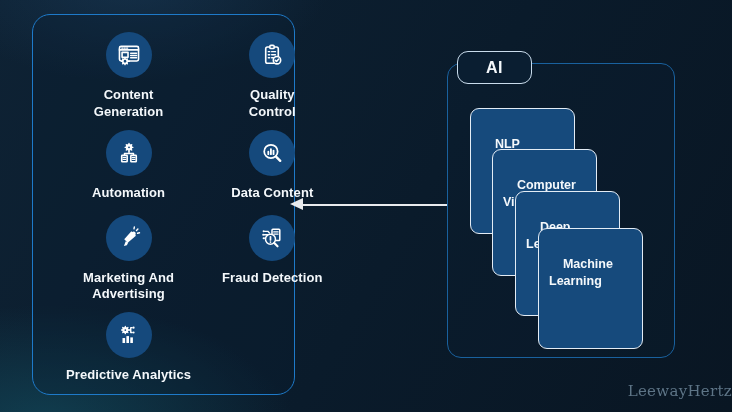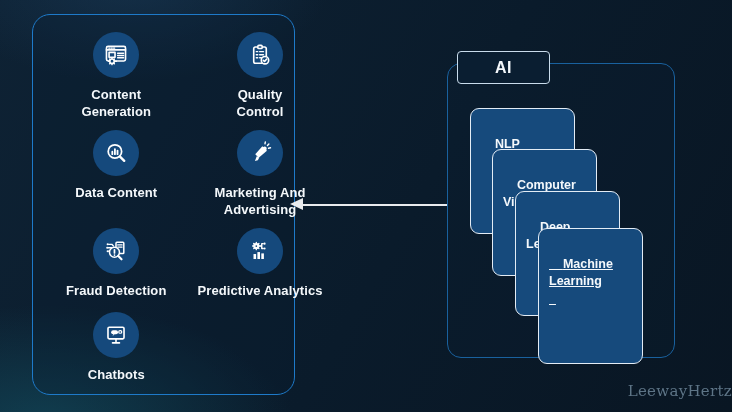--- a/index.html
+++ b/index.html
@@ -38,37 +38,37 @@
   .arrow-head { position:absolute; left:290px; top:198.4px; width:0; height:0;
     border-top:6.4px solid transparent; border-bottom:6.4px solid transparent;
     border-right:13px solid var(--arrow, #e9ebee); }
   
   .right-panel {
     position:absolute; left:447px; top:63px; width:228px; height:295px;
     border:1.5px solid var(--right-border, #19619e); border-radius:14px;
     background:rgba(13,33,52,0.25); box-sizing:border-box;
   }
   .ai-box {
-    position:absolute; left:457px; top:51px; width:93px; height:33px;
+    position:absolute; left:457px; top:51px; width:75px; height:33px;
     background:var(--ai-fill, #0a1e31); border:1.5px solid var(--ai-border, #c9dcec);
-    border-radius:4px; z-index:6; box-sizing:border-box;
+    border-radius:11px; z-index:6; box-sizing:border-box;
     display:flex; align-items:center; justify-content:center;
     color:var(--text, #fff); font-weight:700; font-size:16px; letter-spacing:0.5px;
   }
   .card {
     position:absolute; width:105px; box-sizing:border-box;
     background:var(--card-fill, #164a7c);
     border:1.3px solid var(--card-border, #e3ecf5); border-radius:9px;
     padding:9px 10px; color:var(--text, #fff);
     font-weight:700; font-size:12.5px; line-height:1.4; white-space:pre;margin-top:16px;
   }
   .card-nlp { left:470px; top:92px;  height:126px; z-index:1; }
   .card-cv  { left:492px; top:133px; height:127px; z-index:2; }
   .card-dl  { left:515px; top:175px; height:125px; z-index:3; }
-  .card-ml  { left:538px; top:212px; height:136px; z-index:4;text-decoration:underline; }
+  .card-ml  { left:538px; top:212px; height:121px; z-index:4; }
   
   .watermark {
     position:absolute; right:0; bottom:12px;
     font-family:"DejaVu Serif", serif; font-size:15px;
     color:var(--watermark, #5d7486); letter-spacing:0.3px;
   }
 </style>
 </head>
 <body>
 
@@ -101,20 +101,35 @@
             <path d="M8.6 8.9h1.3 M8.6 11.7h1.3 M8.6 14.5h1.3" stroke-width="1.3"></path>
             <path d="M11.7 8.9h3.5 M11.7 11.7h3.5 M11.7 14.5h1.6" stroke-width="1.3"></path>
             <circle cx="16.6" cy="16.8" r="3.4" fill="#15497c"></circle>
             <path d="M15.1 16.9l1.1 1.1 2-2.3"></path>
           </svg>
         </div>
         <div class="cell-label">Quality
 Control</div>
       </div>
 
+      <div class="cell">
+        <div class="icon-circle">
+          <svg width="26" height="26" viewBox="0 0 24 24" fill="none" stroke="#fff" stroke-width="1.5" stroke-linecap="round" stroke-linejoin="round">
+            <circle cx="12" cy="6.8" r="2.3" fill="#fff"></circle>
+            <path d="M12 3.2v1 M12 9.4v1 M8.4 6.8h1 M14.6 6.8h1 M9.5 4.3l.7.7 M13.8 8.6l.7.7 M14.5 4.3l-.7.7 M10.2 8.6l-.7.7" stroke-width="1.3"></path>
+            <circle cx="12" cy="6.8" r="0.85" fill="#15497c" stroke="none"></circle>
+            <path d="M12 10.6v1.8 M7.8 12.4h8.4 M7.8 12.4v1.5 M16.2 12.4v1.5" stroke-width="1.3"></path>
+            <rect x="5.3" y="14.1" width="5" height="6" rx="0.6"></rect>
+            <path d="M6.6 16.1h2.4 M6.6 17.9h2.4" stroke-width="1.2"></path>
+            <rect x="13.7" y="14.1" width="5" height="6" rx="0.6"></rect>
+            <path d="M15 16.1h2.4 M15 17.9h2.4" stroke-width="1.2"></path>
+          </svg>
+        </div>
+        <div class="cell-label">Automation</div>
+      </div>
 
       <div class="cell">
         <div class="icon-circle">
           <svg width="26" height="26" viewBox="0 0 24 24" fill="none" stroke="#fff" stroke-width="1.6" stroke-linecap="round" stroke-linejoin="round">
             <circle cx="11" cy="10.6" r="6.2"></circle>
             <path d="M15.7 15.3l3.9 3.9" stroke-width="2.2"></path>
             <path d="M8.6 13.1v-2.3 M11 13.1V8.4 M13.4 13.1v-3.3" stroke-width="1.7"></path>
           </svg>
         </div>
         <div class="cell-label">Data Content</div>
@@ -161,32 +176,20 @@
             <circle cx="16.2" cy="5.2" r="1" fill="#fff" stroke="none"></circle>
             <circle cx="16.2" cy="9.7" r="1" fill="#fff" stroke="none"></circle>
             <rect x="6" y="14.8" width="2.4" height="4.6" fill="#fff" stroke="none"></rect>
             <rect x="9.6" y="13" width="2.4" height="6.4" fill="#fff" stroke="none"></rect>
             <rect x="13.2" y="14.2" width="2.4" height="5.2" fill="#fff" stroke="none"></rect>
           </svg>
         </div>
         <div class="cell-label">Predictive Analytics</div>
       </div>
 
-      <div class="cell">
-        <div class="icon-circle">
-          <svg width="26" height="26" viewBox="0 0 24 24" fill="none" stroke="#fff" stroke-width="1.5" stroke-linecap="round" stroke-linejoin="round">
-            <rect x="4.6" y="4.8" width="14.8" height="10.8" rx="1.2"></rect>
-            <rect x="7.5" y="7.5" width="6.4" height="3.8" rx="1.9" fill="#fff" stroke="none"></rect>
-            <path d="M9.4 11.2l-.5 1.7 1.9-1.5Z" fill="#fff" stroke="none"></path>
-            <rect x="14.5" y="8" width="2.8" height="2.4" rx="1.2" stroke-width="1.1"></rect>
-            <path d="M12 15.6v2.3 M8.8 19.3h6.4"></path>
-          </svg>
-        </div>
-        <div class="cell-label">Chatbots</div>
-      </div>
 
     </div>
   </div>
 
   <div class="arrow-line"></div>
   <div class="arrow-head"></div>
 
   <div class="right-panel"></div>
   <div class="ai-box">
     <span>AI</span>

